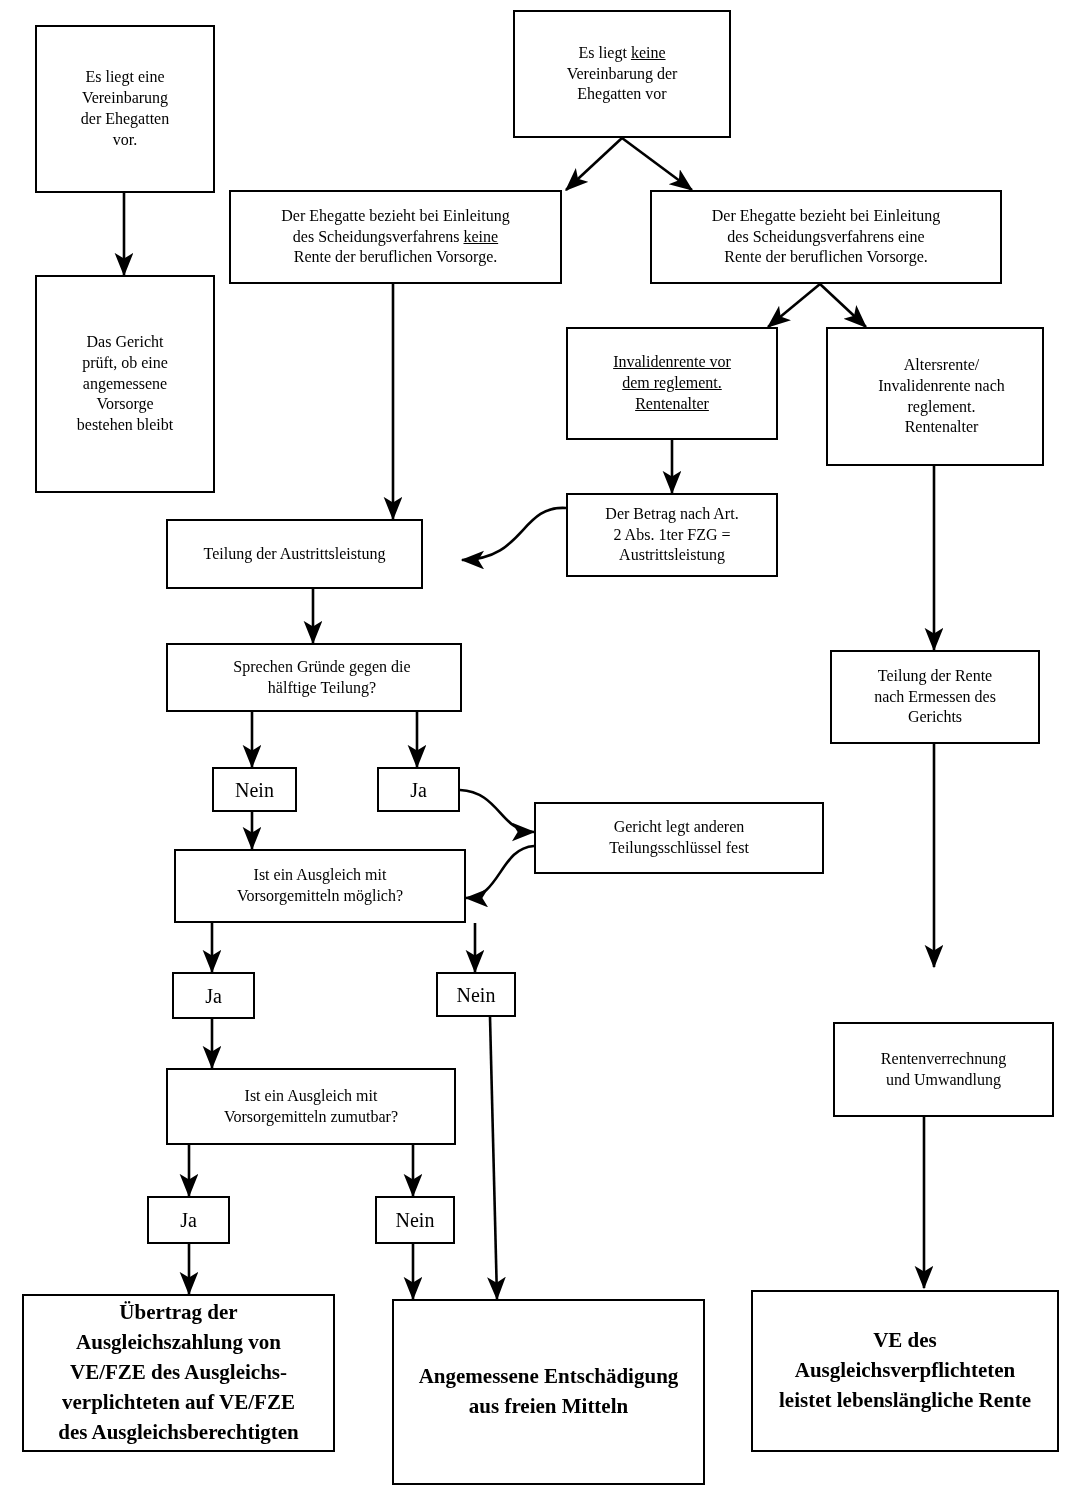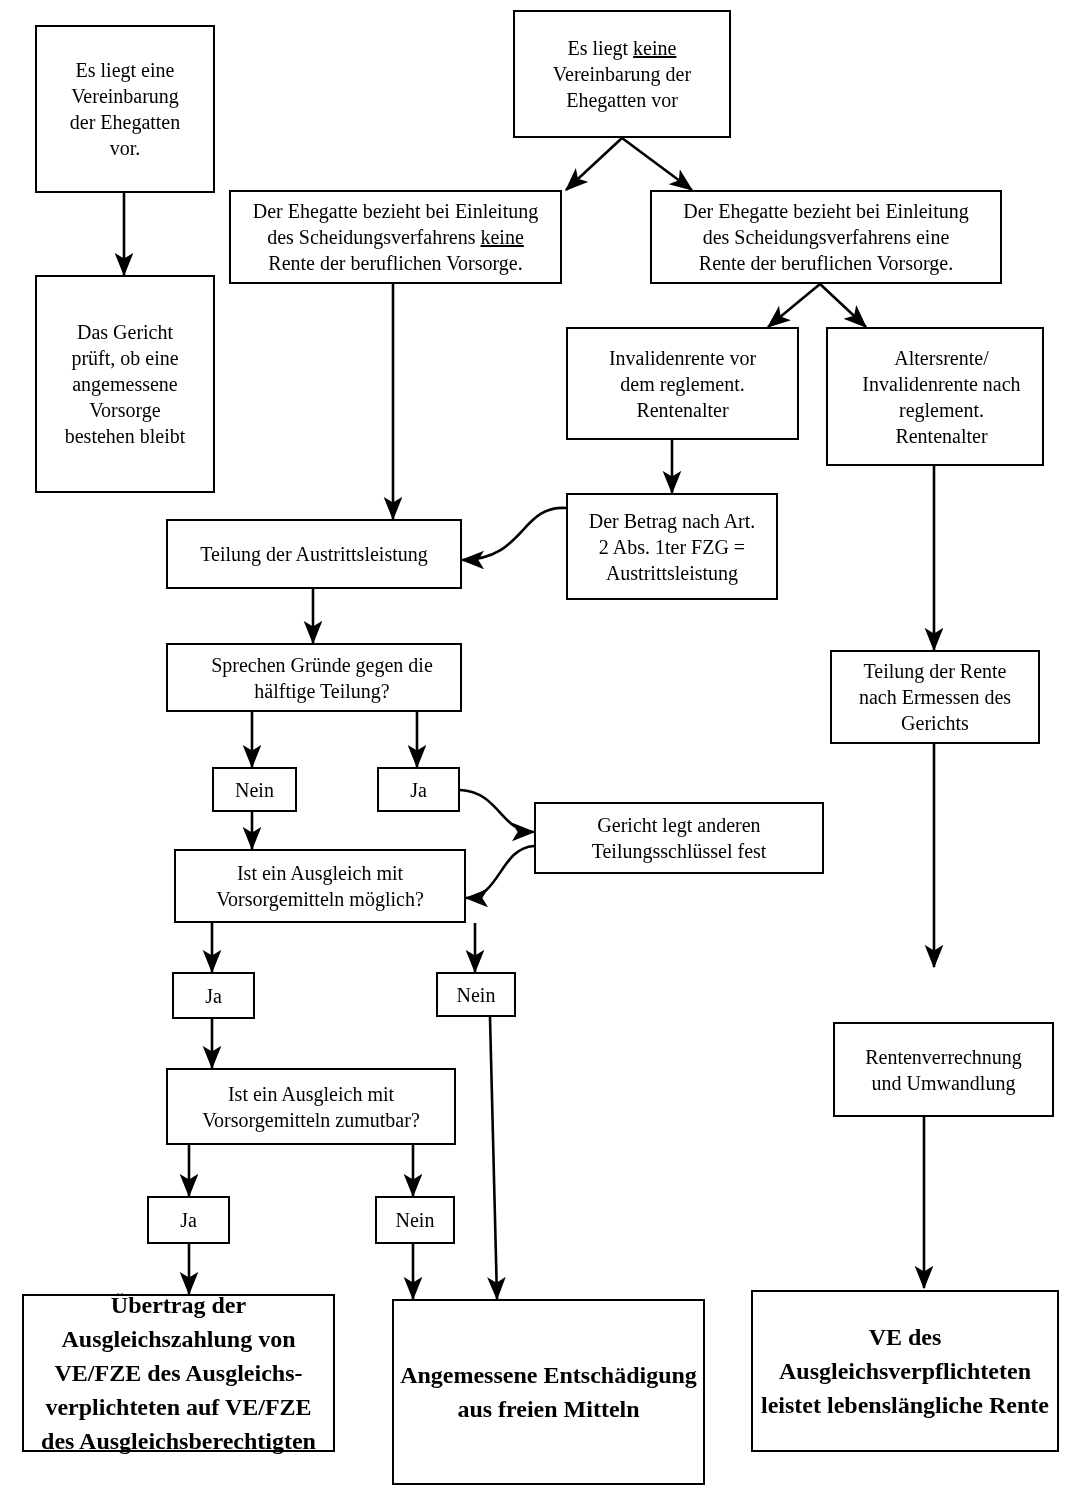--- a/index.html
+++ b/index.html
@@ -36,26 +36,26 @@
     color: #000000;
     z-index: 2;
   }
   .node .txt {
     display: block;
     width: 100%;
     padding: 0 6px;
     box-sizing: border-box;
     white-space: pre-line;
     line-height: 1.30;
-    font-size: 20px;
+    font-size: 16px;
   }
   .node.small .txt { font-size: 20px; }
   .node.bold .txt {
     font-weight: bold;
-    font-size: 24px;
+    font-size: 21px;
     line-height: 1.42;
   }
   .node.terminal { border-width: 2px; }
   u { text-decoration: underline; }
 </style>
 </head>
 <body>
 
 <div id="canvas">
 
@@ -140,40 +140,40 @@
 des Scheidungsverfahrens </span><u>keine</u><span>
 Rente der beruflichen Vorsorge.</span></span>
   </div>
 
   <div class="node" style="left:650px; top:190px; width:352px; height:94px;">
     <span class="txt">Der Ehegatte bezieht bei Einleitung
 des Scheidungsverfahrens eine
 Rente der beruflichen Vorsorge.</span>
   </div>
 
-  <div class="node" style="left:566px; top:327px; width:233px; height:113px;">
+  <div class="node" style="left:566px; top:327px; width:212px; height:113px;text-decoration:underline;">
     <span class="txt">Invalidenrente vor
 dem reglement.
 Rentenalter</span>
   </div>
 
   <div class="node" style="left:826px; top:327px; width:218px; height:139px;padding-left:13px;">
     <span class="txt">Altersrente/
 Invalidenrente nach
 reglement.
 Rentenalter</span>
   </div>
 
-  <div class="node" style="left:566px; top:493px; width:212px; height:107px;">
+  <div class="node" style="left:566px; top:493px; width:212px; height:84px;">
     <span class="txt">Der Betrag nach Art.
 2 Abs. 1ter FZG =
 Austrittsleistung</span>
   </div>
 
-  <div class="node" style="left:166px; top:519px; width:296px; height:70px;">
+  <div class="node" style="left:166px; top:519px; width:257px; height:70px;">
     <span class="txt">Teilung der Austrittsleistung</span>
   </div>
 
   <div class="node" style="left:830px; top:650px; width:210px; height:94px;">
     <span class="txt">Teilung der Rente
 nach Ermessen des
 Gerichts</span>
   </div>
 
   <div class="node" style="left:166px; top:643px; width:296px; height:69px;padding-left:16px;">

